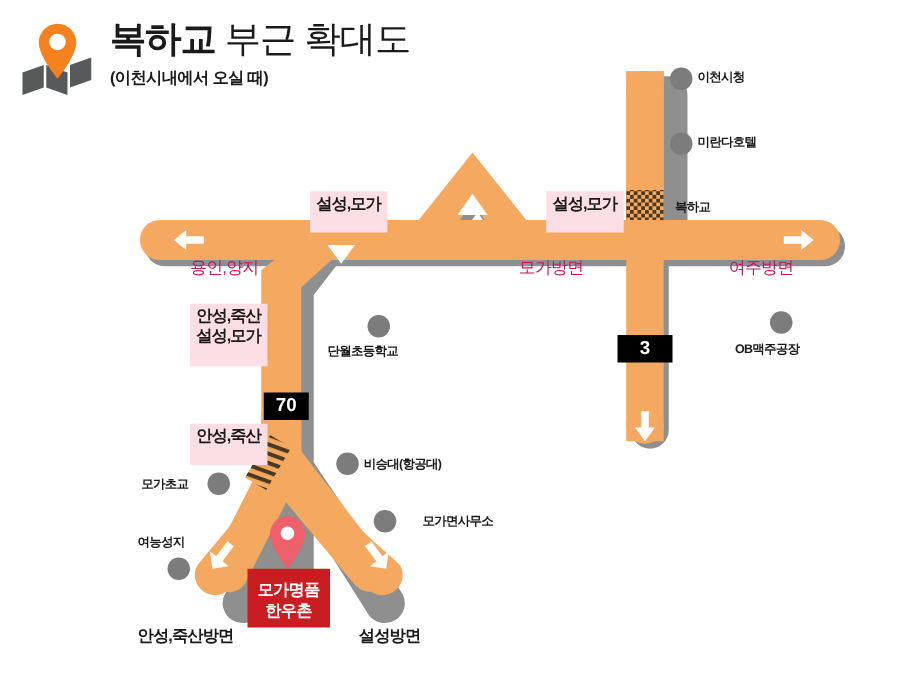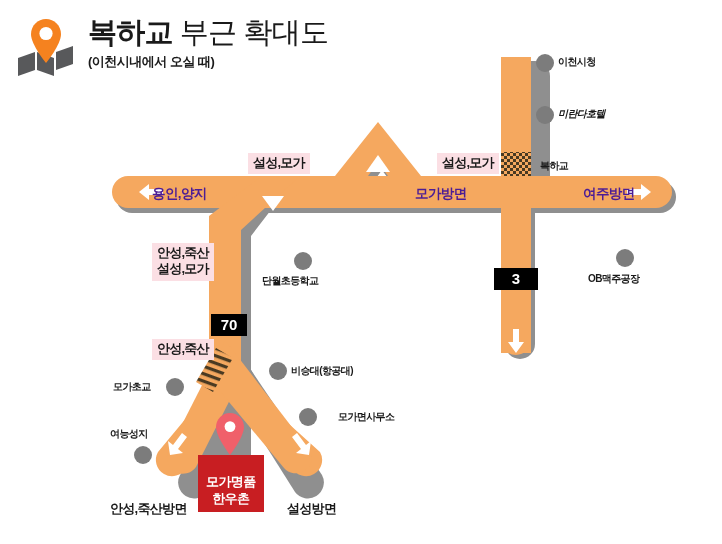--- a/index.html
+++ b/index.html
@@ -75,33 +75,34 @@
     font-size: 10px;
   }
   
   .sign-pink {
     position: absolute;
     background: #fbdfe4;
     color: #1a1a1a;
     font-weight: bold;
     font-size: 13px;
     letter-spacing: -0.8px;
-    padding: 2px 5px 3px 5px;
+    padding: 2px 5px 15px 5px;
     line-height: 1.25;
     text-align: center;
     white-space: nowrap;
   }
   
   .road-text {
     position: absolute;
-    color: #4c1d95;
-    font-weight: bold;
+    color: #be185d;
+    font-weight: normal;
     font-size: 13.5px;
     letter-spacing: -0.6px;
     white-space: nowrap;
+    margin-top: 20px;
   }
   
   .shield {
     position: absolute;
     background: #000000;
     color: #ffffff;
     font-weight: bold;
     font-size: 15px;
     text-align: center;
     line-height: 22px;
@@ -119,21 +120,21 @@
   
   .dest-badge {
     position: absolute;
     background: #c81e22;
     color: #ffffff;
     font-weight: bold;
     font-size: 13px;
     letter-spacing: -0.6px;
     line-height: 1.3;
     text-align: center;
-    padding: 19px 8px 4px 8px;
+    padding: 9px 8px 4px 8px;
     white-space: nowrap;
   }
 </style>
 </head>
 <body>
 
 <div id="map-root">
 
   <div class="header">
 
@@ -247,21 +248,21 @@
       </g>
 
       <g transform="translate(216,413)">
         <path d="M14 0 C6.3 0 0 6.3 0 14 C0 24 14 42 14 42 C14 42 28 24 28 14 C28 6.3 21.7 0 14 0 Z" fill="#f0606a"></path>
         <circle cx="14" cy="13.6" r="5.4" fill="#ffffff"></circle>
       </g>
     </svg>
   </div>
 
   <div class="lbl poi-label" style="left:558px; top:55px;">이천시청</div>
-  <div class="lbl poi-label" style="left:558px; top:107px;font-style:italic;">미란다호텔</div>
+  <div class="lbl poi-label" style="left:558px; top:107px;">미란다호텔</div>
   <div class="lbl poi-label" style="left:540px; top:159px;">복하교</div>
   <div class="lbl poi-label" style="left:588px; top:272px;">OB맥주공장</div>
   <div class="lbl poi-label" style="left:262px; top:274px;">단월초등학교</div>
   <div class="lbl poi-label" style="left:291px; top:364px;">비승대(항공대)</div>
   <div class="lbl poi-label" style="left:338px; top:410px;">모가면사무소</div>
   <div class="lbl poi-label" style="left:113px; top:380px;">모가초교</div>
   <div class="lbl poi-label" style="left:110px; top:427px;">여능성지</div>
 
   <div class="sign-pink" style="left:248px; top:153px;">설성,모가</div>
   <div class="sign-pink" style="left:437px; top:153px;">설성,모가</div>

